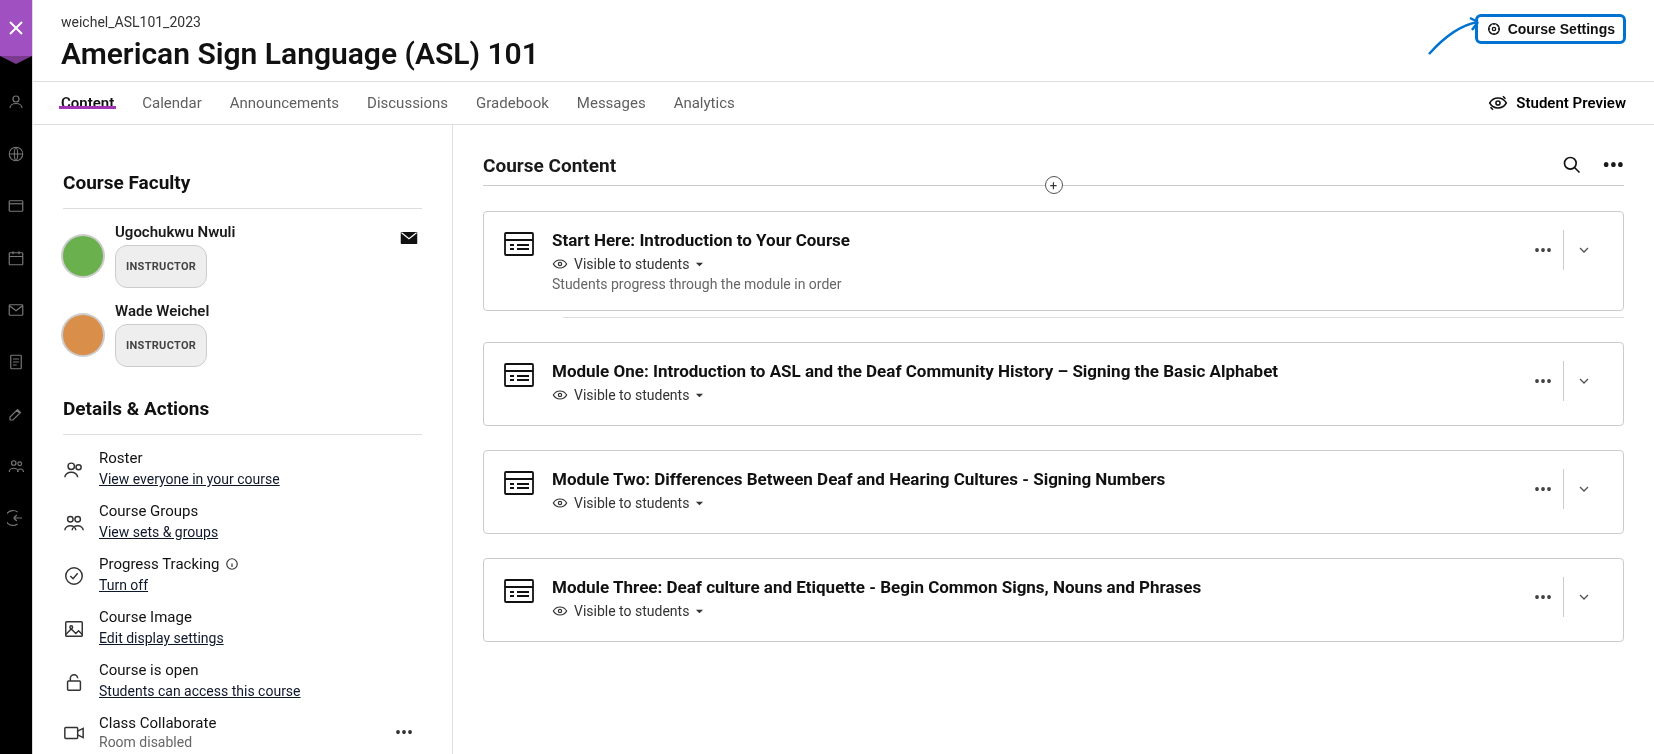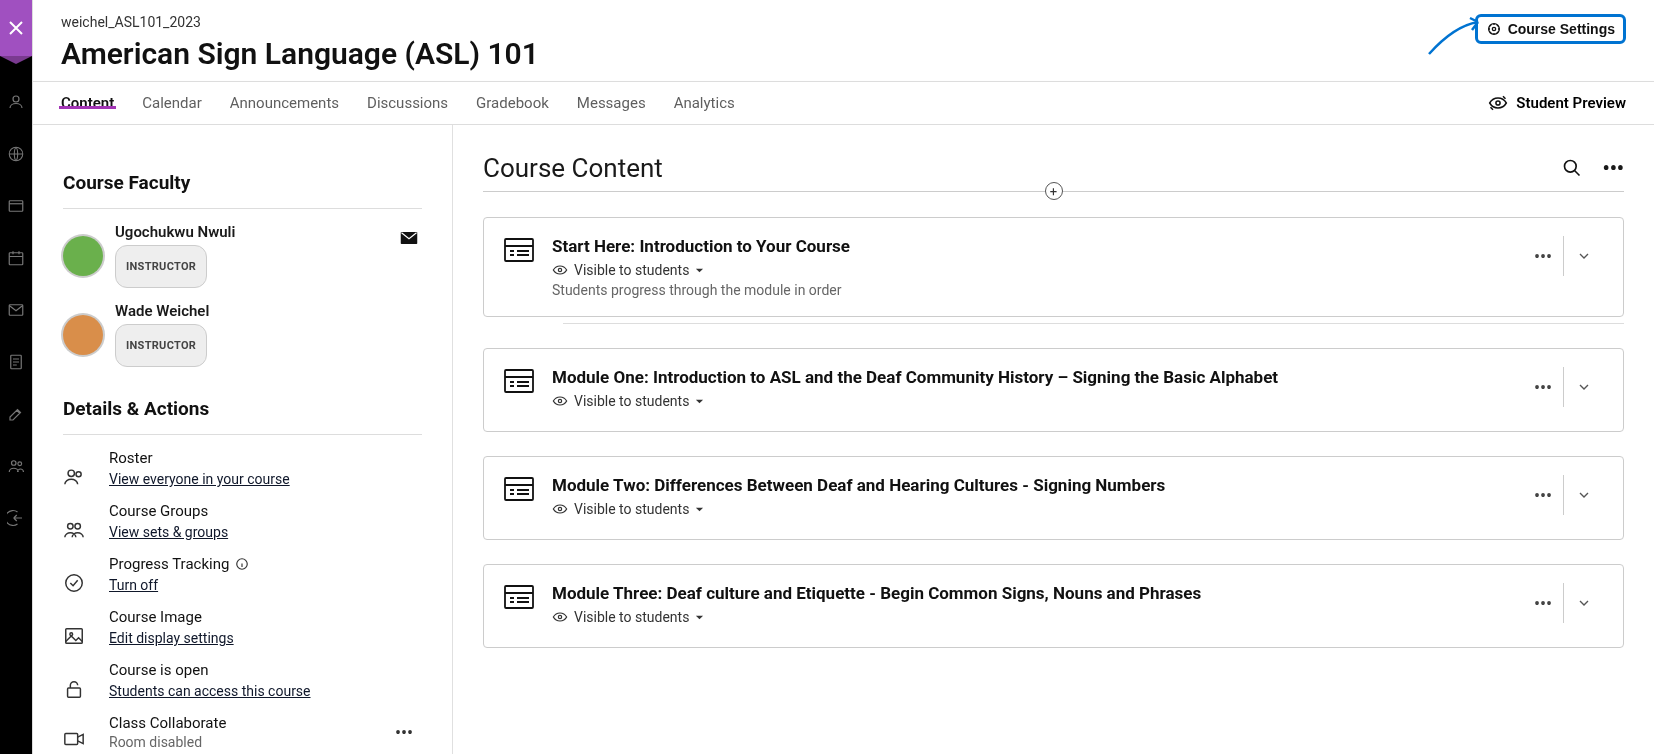--- a/index.html
+++ b/index.html
@@ -178,22 +178,22 @@
     padding: 14px 10px;
     font-size: 11px;
     font-weight: 700;
     letter-spacing: 0.3px;
     color: #444;
   }
   .mail-icon { position: absolute; right: 4px; top: 8px; cursor: pointer; }
   .details-section { margin-top: 30px; }
   .action-row {
     display: flex;
-    align-items: flex-end;
-    gap: 24px;
+    align-items: center;
+    gap: 14px;
     margin-bottom: 14px;
     position: relative;
   }
   .action-icon { width: 22px; height: 22px; flex-shrink: 0; color: #333; margin-top: 2px; }
   .action-body .label { font-size: 15px; color: #111; margin-bottom: 2px; display: flex; align-items: center; gap:6px; }
   .action-body .link {
     font-size: 14px;
     color: #0f172a;
     text-decoration: underline;
     cursor: pointer;
@@ -216,21 +216,21 @@
     padding: 28px 30px 20px 30px;
     overflow-y: auto;
     min-width: 0;
   }
   .content-header {
     display: flex;
     align-items: center;
     justify-content: space-between;
     margin-bottom: 8px;
   }
-  .content-header h2 { font-size: 26px; font-weight: 400; }
+  .content-header h2 { font-size: 19px; font-weight: 700; }
   .content-header .tools { display: flex; gap: 20px; align-items: center; }
   .add-line {
     border-top: 1px solid #ccc;
     position: relative;
     height: 18px;
     margin-bottom: 8px;
   }
   .add-line .plus {
     position: absolute;
     left: 50%;

